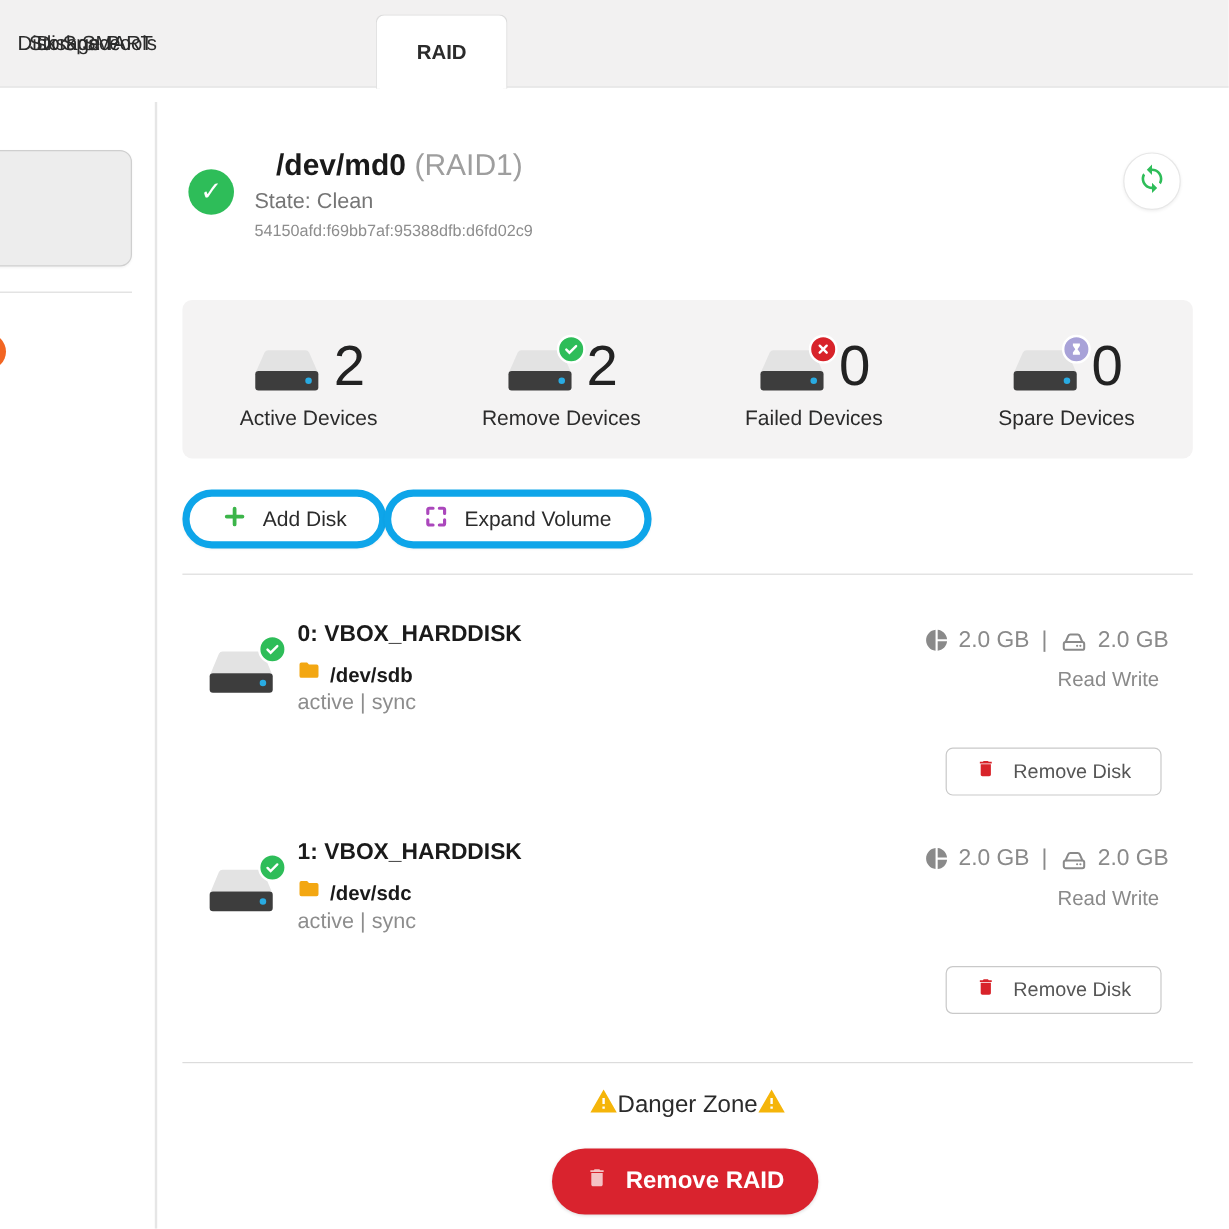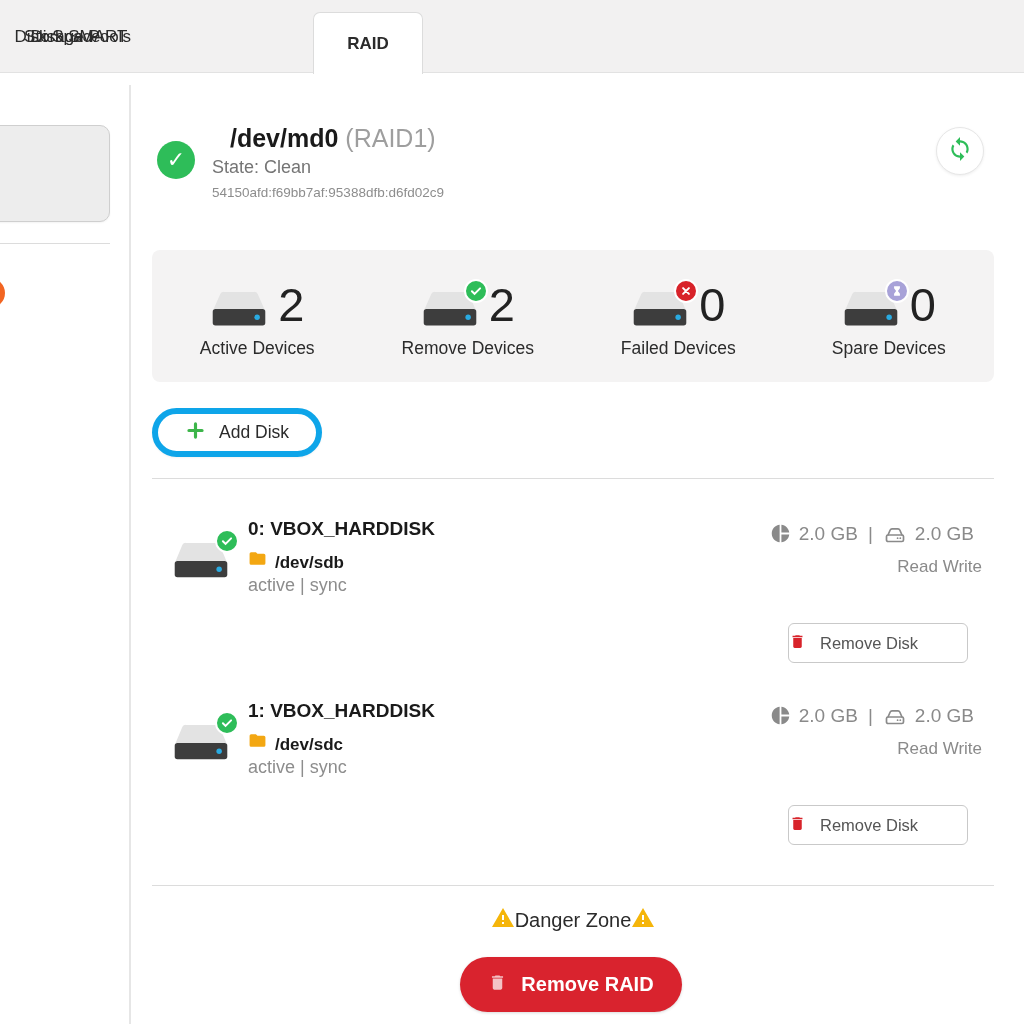--- a/index.html
+++ b/index.html
@@ -74,24 +74,24 @@
   .disk-row { position:absolute; left:152px; width:842px; height:170px; }
   .row-icon { position:absolute; left:20px; top:34px; width:58px; height:44px; }
   .row-icon svg.drive { display:block; width:58px; height:44px; }
   .row-title  { position:absolute; left:96px; top:13px; font-size:19px; font-weight:bold; color:#1a1a1a; }
   .row-path   { position:absolute; left:96px; top:44px; display:flex; align-items:flex-end; gap:8px;
                 font-size:17px; font-weight:bold; color:#1a1a1a; }
   .row-status { position:absolute; left:96px; top:70px; font-size:18px; color:#8d8d8d; }
   .row-sizes  { position:absolute; right:20px; top:18px; display:flex; gap:8px;
                 font-size:19px; color:#8a8a8a; }
   .size-sep   { color:#8a8a8a; padding:0 2px; }
-  .row-mode   { position:absolute; right:12px; top:52px; font-size:17px; color:#8a8a8a; }
+  .row-mode   { position:absolute; right:28px; top:52px; font-size:17px; color:#8a8a8a; }
   .remove-disk-btn { position:absolute; right:26px; top:118px; width:180px; height:40px;
         background:#fff; border:1px solid #c9c9c9; border-radius:6px; display:flex;
-        align-items:center; justify-content:flex-start; gap:14px; font-size:16.5px;
+        align-items:center; justify-content:center; gap:14px; font-size:16.5px;
         color:#555; cursor:pointer; }
 
   
   .danger-title { position:absolute; left:152px; top:906px; width:842px; display:flex;
         align-items:center; justify-content:center; gap:0; font-size:20px; color:#2b2b2b; }
   .remove-raid-btn { position:absolute; left:460px; top:957px; width:222px; height:55px;
         background:#d9232e; border:none; border-radius:28px; display:flex; align-items:center;
         justify-content:center; gap:14px; font-size:20px; font-weight:bold; color:#fff;
         cursor:pointer; box-shadow:0 1px 3px rgba(0,0,0,.15); }
 
@@ -214,20 +214,31 @@
   </div>
 
   <div class="pill-btn btn-add-disk">
     <span>
       <svg width="21" height="21" viewBox="0 0 24 24">
           <path d="M12 4.5v15M4.5 12h15" stroke="#3cb54a" stroke-width="3.6" stroke-linecap="round"></path>
         </svg>
     </span>
     <span>Add Disk</span>
   </div>
+  <div class="pill-btn btn-expand">
+    <span>
+      <svg width="21" height="21" viewBox="0 0 24 24" fill="none" stroke="#ab47bc" stroke-width="3" stroke-linecap="round">
+          <path d="M4 9V5.5A1.5 1.5 0 0 1 5.5 4H9"></path>
+          <path d="M15 4h3.5A1.5 1.5 0 0 1 20 5.5V9"></path>
+          <path d="M20 15v3.5a1.5 1.5 0 0 1-1.5 1.5H15"></path>
+          <path d="M9 20H5.5A1.5 1.5 0 0 1 4 18.5V15"></path>
+        </svg>
+    </span>
+    <span>Expand Volume</span>
+  </div>
 
   <div class="h-divider" style="top:478px"></div>
 
   <div class="disk-row" style="top:505px">
     <span class="row-icon">
       <svg class="drive" viewBox="0 0 64 48">
           <path d="M15 4h34a4 4 0 0 1 3.5 2L60 24H4L11.5 6A4 4 0 0 1 15 4Z" fill="#e3e3e3"></path>
           <rect x="3" y="24" width="58" height="18" rx="3" fill="#3d3d3d"></rect>
           <circle cx="52" cy="33" r="3" fill="#29abe2"></circle>
         </svg>

